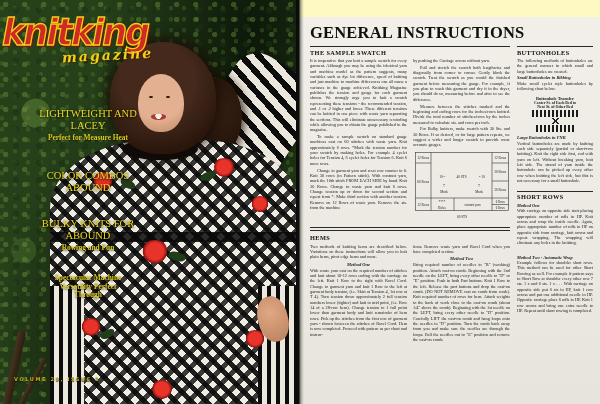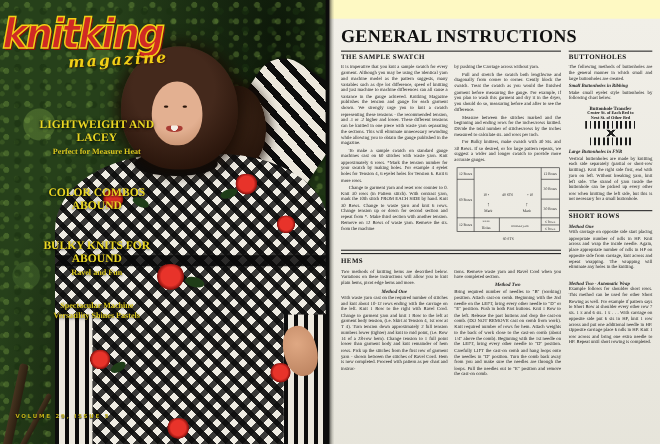--- a/index.html
+++ b/index.html
@@ -67,21 +67,21 @@
   .l4{left:100px;top:330px;width:15px;height:8px;transform:rotate(-30deg);}
 
   .logo{position:absolute;left:2px;top:12px;z-index:9;
     font-family:"DejaVu Sans",sans-serif;font-weight:900;font-style:italic;font-size:35px;
     color:#d02a24;-webkit-text-stroke:1.3px #f2cf16;letter-spacing:-2px;
     text-shadow:1.5px 1.5px 0 #7e120c;transform:scaleY(1.08);}
   .logoSub{position:absolute;left:62px;top:47px;z-index:9;
     font-family:"DejaVu Serif",serif;font-style:italic;font-weight:700;font-size:14px;
     color:#f2cf16;letter-spacing:2px;transform:rotate(-3deg);text-shadow:1px 1px 1px rgba(60,20,0,.6);}
   .feat{position:absolute;left:4px;width:168px;text-align:center;z-index:8;}
-  .featTitle{font-weight:700;font-size:10.5px;line-height:1.12;color:#ead723;max-width:112px;margin:0 auto;
+  .featTitle{font-weight:400;font-size:10.5px;line-height:1.12;color:#ead723;max-width:112px;margin:0 auto;
     text-shadow:0 1px 2px rgba(0,0,0,.75), 0 0 4px rgba(0,0,0,.4);}
   .featSub{font-weight:700;font-size:7.4px;line-height:1.15;color:#d9c71f;max-width:80px;margin:2px auto 0;
     text-shadow:0 1px 2px rgba(0,0,0,.75);}
   .ft1{top:108px;} .ft2{top:170px;} .ft3{top:218px;} .ft4{top:272px;}
   .volume{position:absolute;left:14px;top:376px;z-index:9;font-family:"DejaVu Sans",sans-serif;
     font-weight:700;font-size:5px;letter-spacing:1.6px;color:#c3b216;text-shadow:0 1px 1px rgba(0,0,0,.8);}
 
   
   .spine{position:absolute;left:296px;top:0;width:8px;height:404px;z-index:6;
     background:linear-gradient(90deg,#0c0c0c 0 3px,rgba(40,40,35,.55) 4px,rgba(90,90,80,.25) 6px,transparent);}
@@ -162,24 +162,24 @@
 
     <div class="feat ft1">
       <div class="featTitle">LIGHTWEIGHT AND LACEY</div>
       <div class="featSub">Perfect for Measure Heat</div>
     </div>
     <div class="feat ft2">
       <div class="featTitle">COLOR COMBOS ABOUND</div>
     </div>
     <div class="feat ft3">
       <div class="featTitle">BULKY KNITS FOR ABOUND</div>
-      <div class="featSub">Ravel and Fun</div>
+      <div class="featSub">Rowing and Fun</div>
     </div>
     <div class="feat ft4">
-      <div class="featSub">Spectacular Machine Versatility Shines Pastels</div>
+      <div class="featSub">Spectacular Machine Versatility Perfect Through</div>
     </div>
 
     <div class="volume">VOLUME 29, ISSUE 3</div>
   </div>
 
   <div class="spine"></div>
 
   <div class="page">
     <div class="pgInner">
       <div class="pgTitle">GENERAL INSTRUCTIONS</div>

